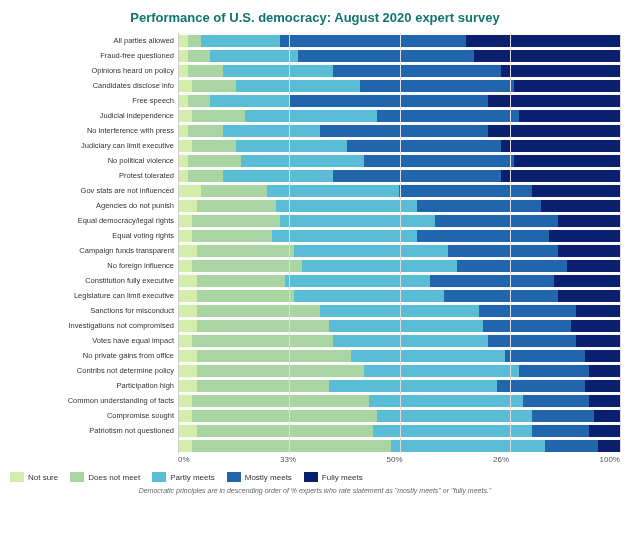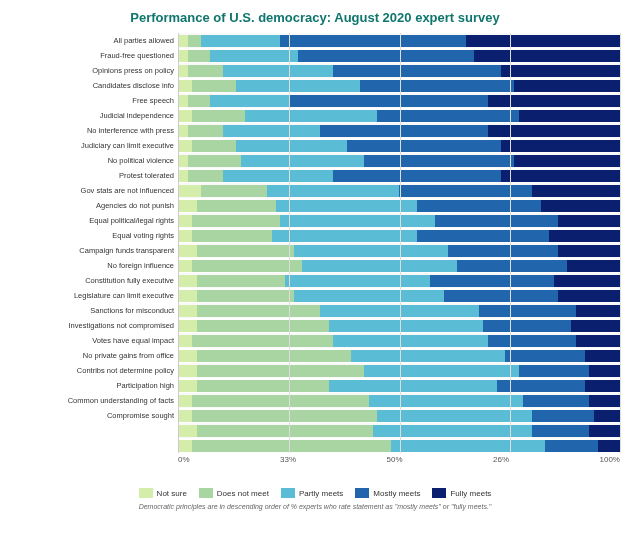--- a/index.html
+++ b/index.html
@@ -72,23 +72,22 @@
       flex-direction: row;
       justify-content: space-between;
       font-size: 8px;
       color: #555;
       margin-top: 2px;
       padding: 0 0;
     }
     .legend {
       display: flex;
       flex-direction: row;
-      justify-content: center;
       gap: 12px;
-      margin-top: 24px;
+      margin-top: 8px;
       flex-wrap: wrap;
     }
     .legend-item {
       display: flex;
       align-items: center;
       gap: 4px;
       font-size: 8px;
       color: #333;
     }
     .legend-color {
@@ -107,44 +106,45 @@
 </head>
 <body>
 
 <h2>Performance of U.S. democracy: August 2020 expert survey</h2>
 
 <div class="chart-container">
   <div class="chart-area">
     <div class="y-labels" id="y-labels-container">
         <div class="y-label">All parties allowed</div>
         <div class="y-label">Fraud-free questioned</div>
-        <div class="y-label">Opinions press on policy</div>
+        <div class="y-label">Opinions heard on policy</div>
         <div class="y-label">Candidates disclose info</div>
         <div class="y-label">Free speech</div>
         <div class="y-label">Judicial independence</div>
         <div class="y-label">No interference with press</div>
         <div class="y-label">Judiciary can limit executive</div>
         <div class="y-label">No political violence</div>
         <div class="y-label">Protest tolerated</div>
         <div class="y-label">Gov stats are not influenced</div>
         <div class="y-label">Agencies do not punish</div>
-        <div class="y-label">Equal political/legal rights</div>
+        <div class="y-label">Equal democracy/legal rights</div>
         <div class="y-label">Equal voting rights</div>
         <div class="y-label">Campaign funds transparent</div>
         <div class="y-label">No foreign influence</div>
         <div class="y-label">Constitution fully executive</div>
         <div class="y-label">Legislature can limit executive</div>
         <div class="y-label">Sanctions for misconduct</div>
         <div class="y-label">Investigations not compromised</div>
         <div class="y-label">Votes have equal impact</div>
         <div class="y-label">No private gains from office</div>
         <div class="y-label">Contribs not determine policy</div>
         <div class="y-label">Participation high</div>
         <div class="y-label">Common understanding of facts</div>
         <div class="y-label">Compromise sought</div>
+        <div class="y-label">Patriotism not questioned</div>
       </div>
     <div class="bars-and-x">
       <div class="bars-area" id="bars-container" style="position:relative;">
 
         <div style="position:absolute;top:0;bottom:0;left:25%;width:1px;background:#ddd;pointer-events:none;z-index:1;"></div>
         <div style="position:absolute;top:0;bottom:0;left:50%;width:1px;background:#ddd;pointer-events:none;z-index:1;"></div>
         <div style="position:absolute;top:0;bottom:0;left:75%;width:1px;background:#ddd;pointer-events:none;z-index:1;"></div>
         <div style="position:absolute;top:0;bottom:0;left:100%;width:1px;background:#ddd;pointer-events:none;z-index:1;"></div>
       <div class="bar-row">
             <span class="bar-segment" style="width: 2%; background-color: rgb(212, 237, 170);"></span>

